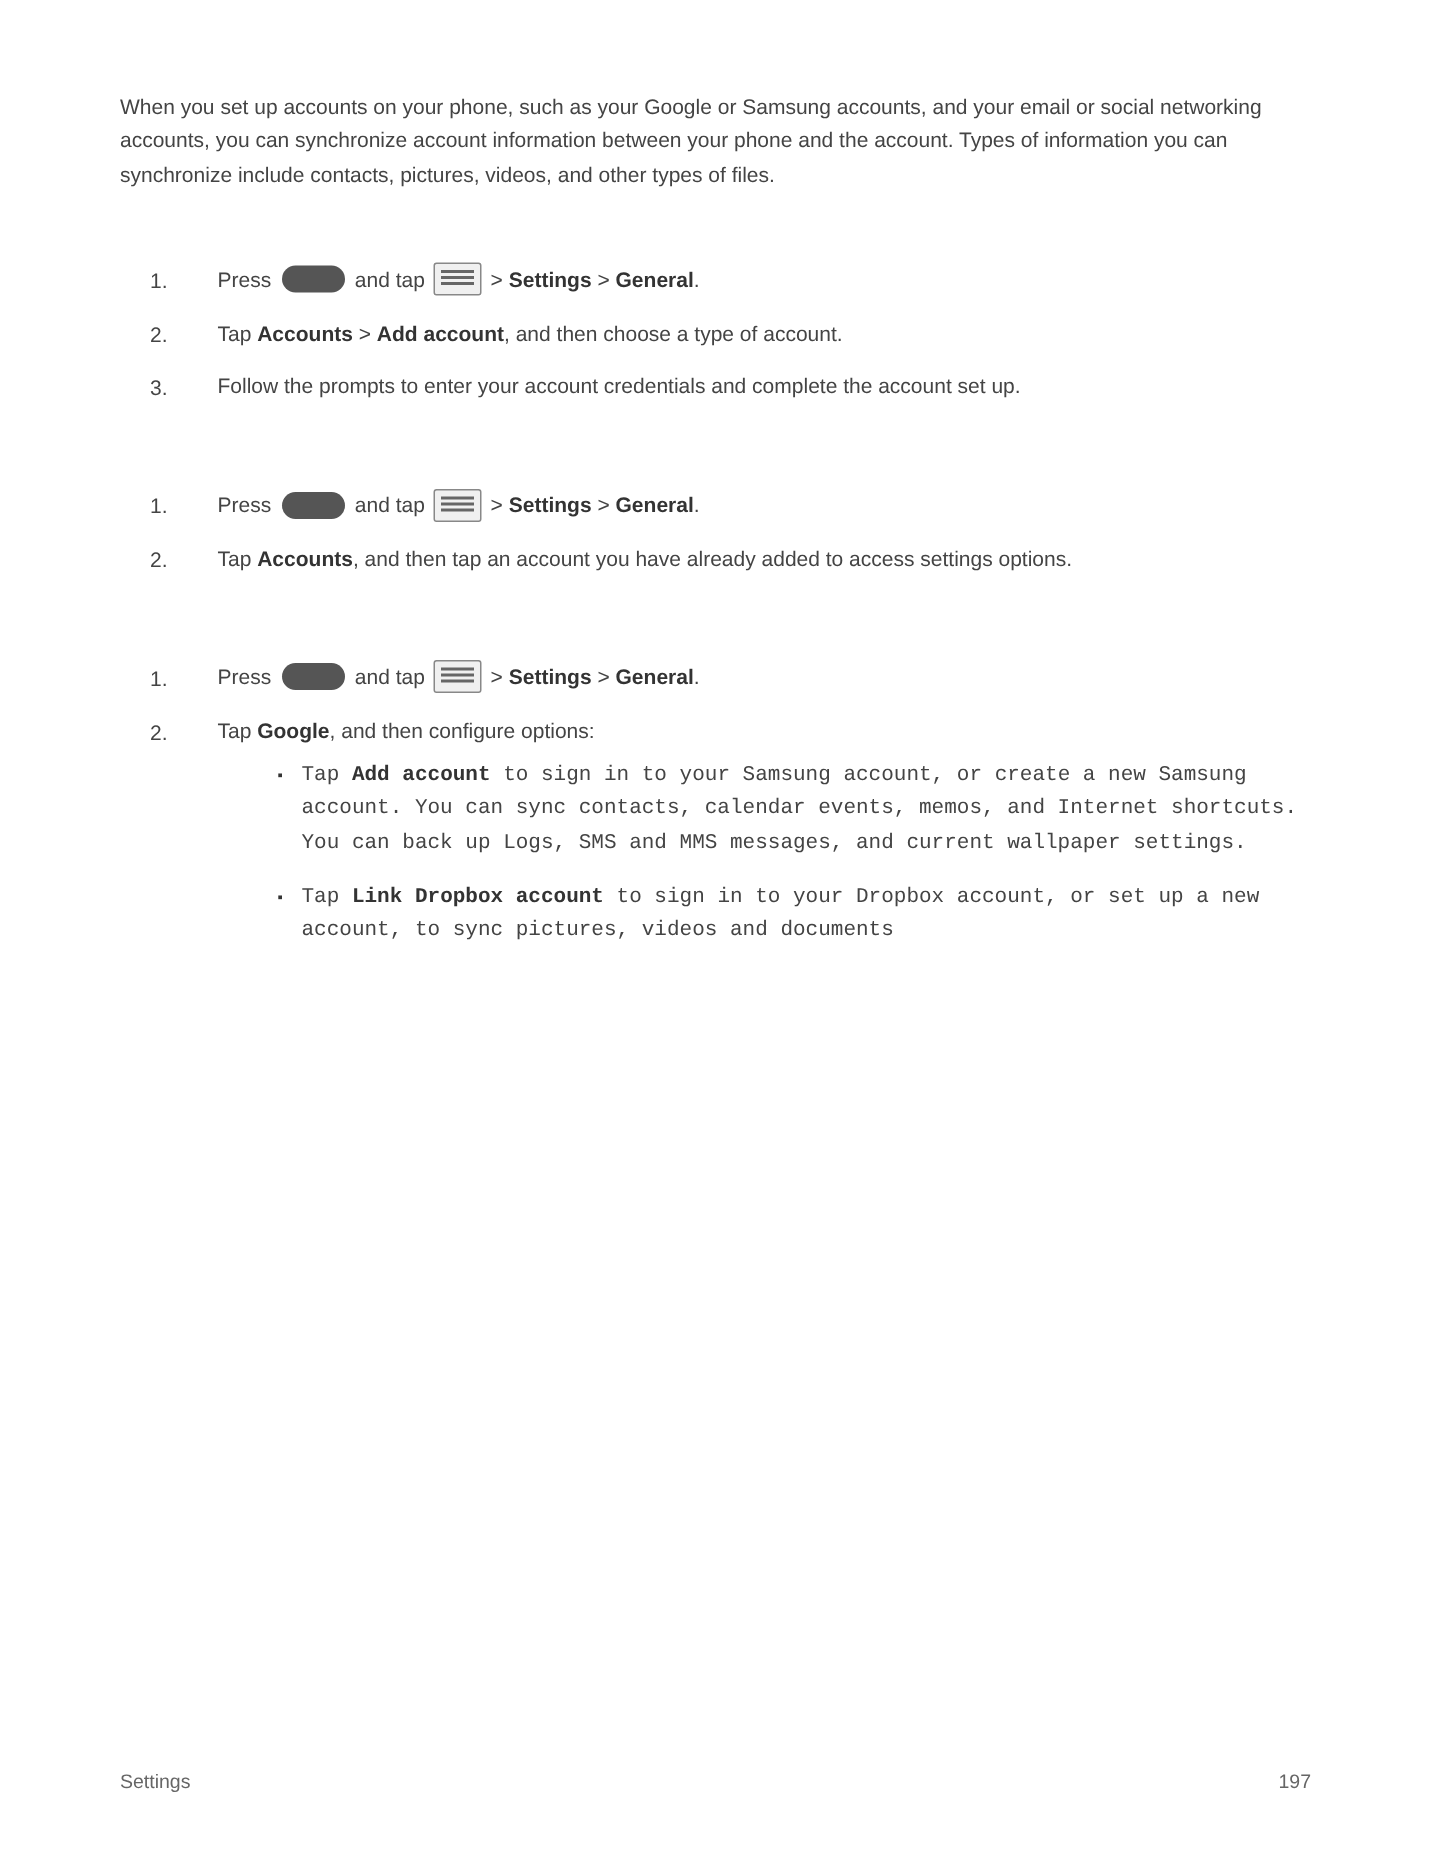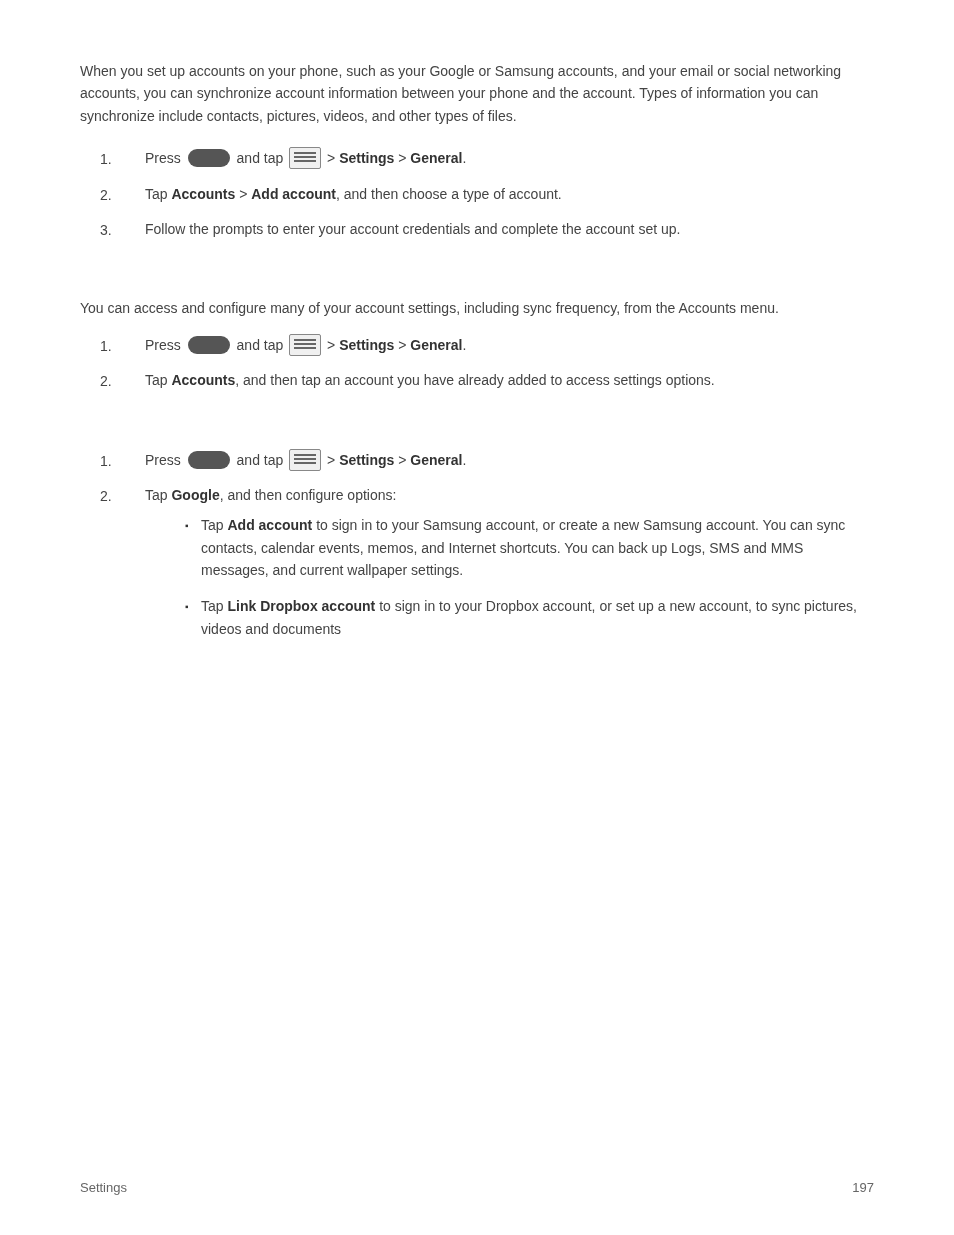--- a/index.html
+++ b/index.html
@@ -17,20 +17,21 @@
       min-height: 1235px;
       position: relative;
     }
 
     .page-container {
       padding: 60px 80px 60px 80px;
       max-width: 954px;
     }
 
     .intro-paragraph {
+      margin-bottom: 28px;
       line-height: 1.6;
       color: #444;
     }
 
     .section-intro {
       margin-bottom: 14px;
       line-height: 1.6;
       color: #444;
     }
 
@@ -123,20 +124,21 @@
     .bullet-marker {
       min-width: 16px;
       font-size: 10px;
       margin-top: 4px;
       color: #333;
     }
 
     .bullet-content {
       flex: 1;
       line-height: 1.6;
+      font-family: Liberation Mono, monospace;
     }
 
     .page-footer {
       position: absolute;
       bottom: 40px;
       left: 80px;
       right: 80px;
       display: flex;
       justify-content: space-between;
       align-items: center;
@@ -181,21 +183,20 @@
         <span class="list-content">
           Follow the prompts to enter your account credentials and complete the account set up.
         </span>
       </li>
     </ol>
   </div>
 
   <div class="separator-space"></div>
 
   <div class="section">
-    <p class="section-intro">You can access and configure many of your account settings, including sync frequency, from the Accounts menu.</p>
 
     <ol class="ordered-list">
       <li>
         <span class="list-number">1.</span>
         <span class="list-content">
           <span>Press </span>
           <span class="home-button"></span>
           <span> and tap </span>
           <span class="menu-icon-img"></span>
           <span> &gt; <b>Settings</b> &gt; <b>General</b>.</span>

